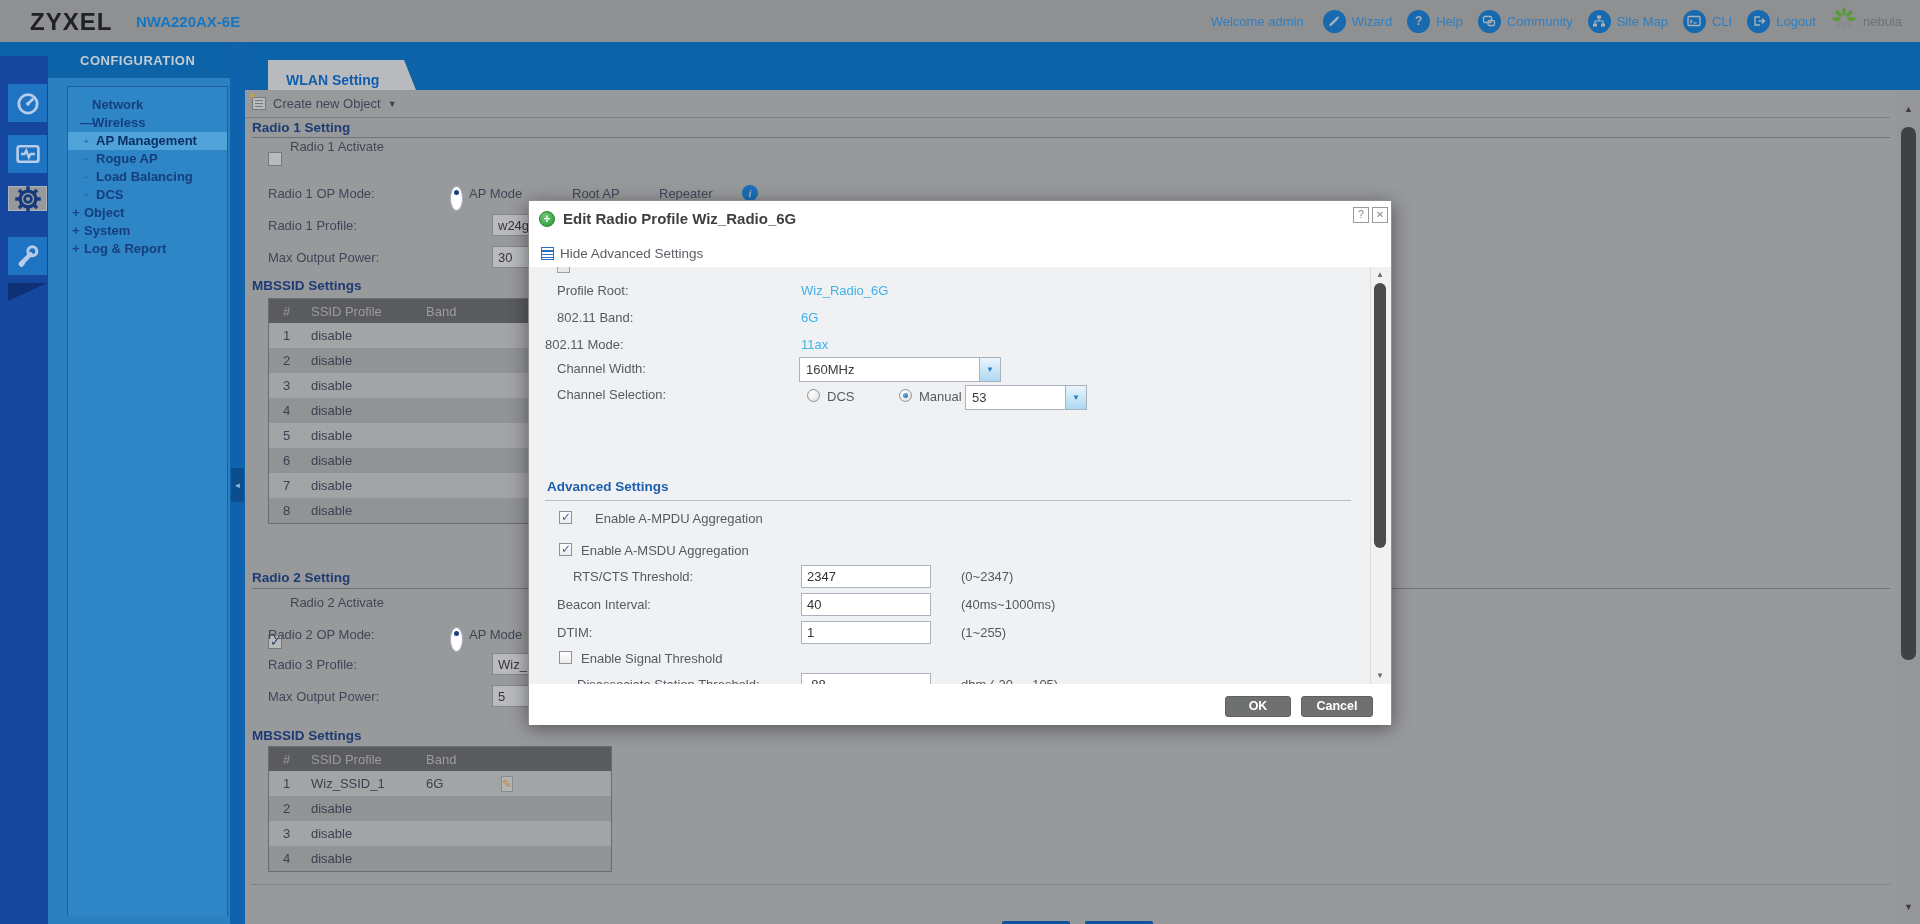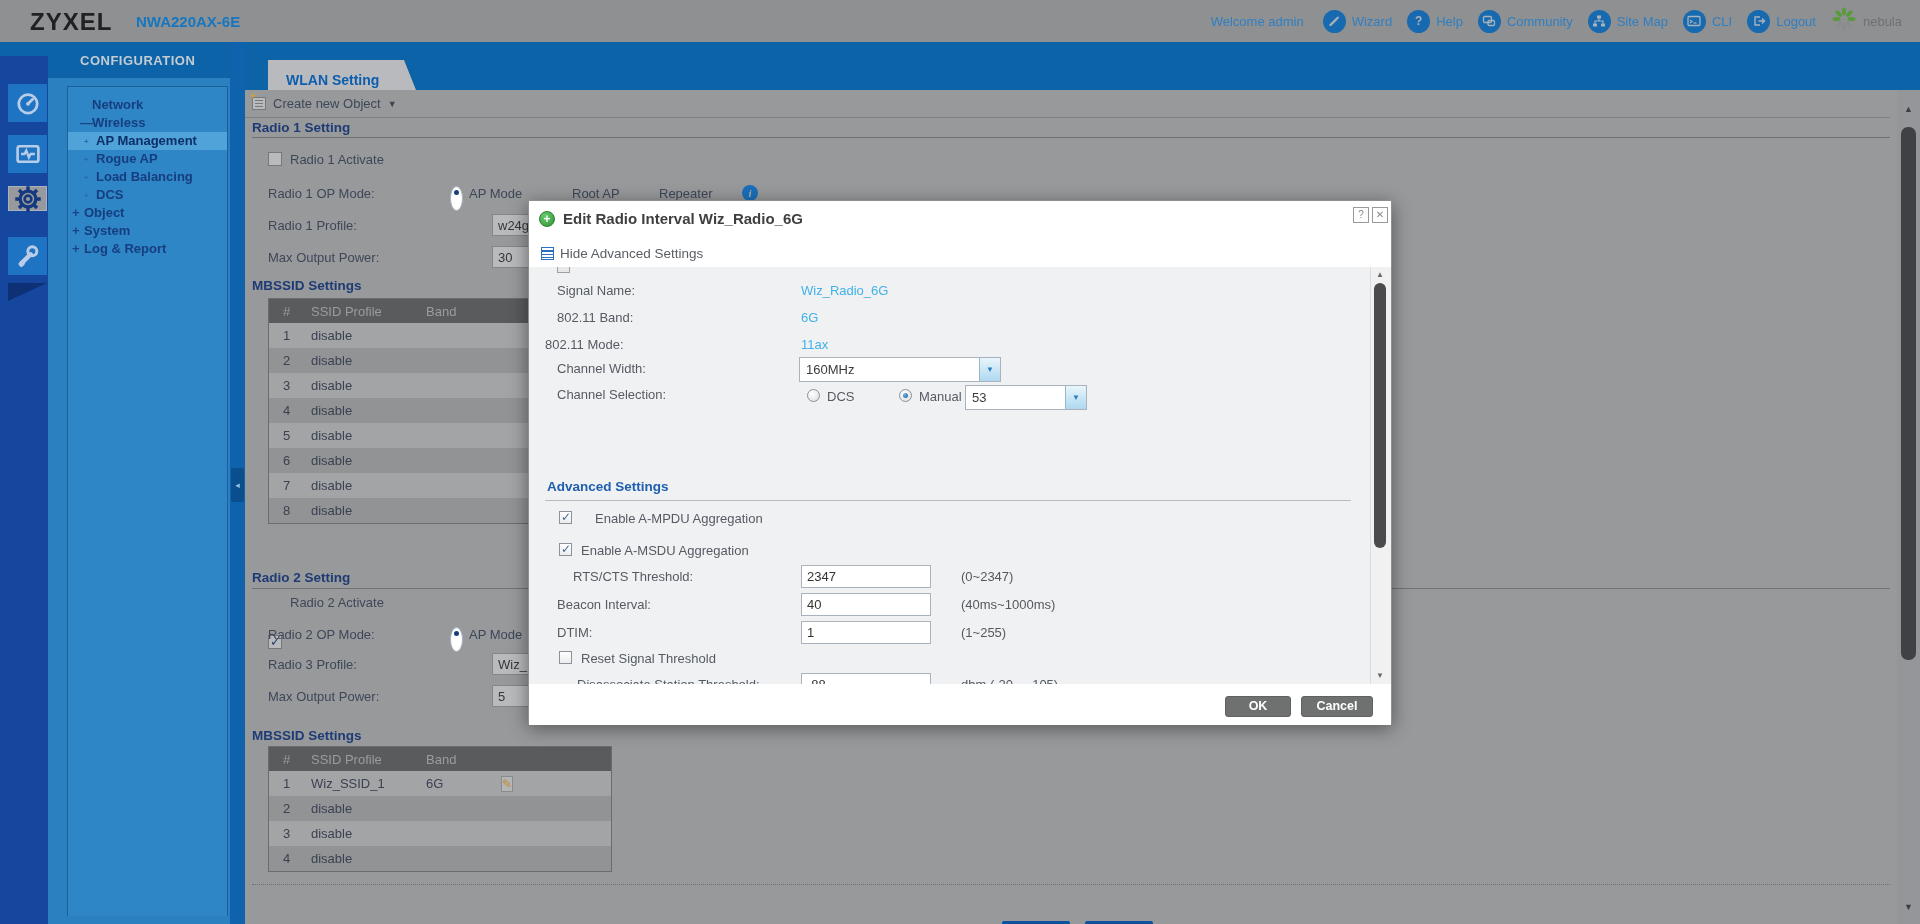--- a/index.html
+++ b/index.html
@@ -315,21 +315,21 @@
       <span class="cno-icon"></span>
       <span class="lbl">Create new Object</span>
       <span class="caret">▼</span>
     </div>
     <div class="hr abs" style="left:0; top:27px; width:1645px; background:#7e7f82;"></div>
 
     <div class="sect-title abs" style="left:7px; top:30px;">Radio 1 Setting</div>
     <div class="hr abs" style="left:7px; top:47px; width:1638px;"></div>
 
     <div class="cb-dim abs" style="left:23px; top:62px;"></div>
-    <div class="lbl abs" style="left:45px; top:62px;">Radio 1 Activate</div>
+    <div class="lbl abs" style="left:45px; top:49px;">Radio 1 Activate</div>
 
     <div class="lbl abs" style="left:23px; top:96px;">Radio 1 OP Mode:</div>
     <div class="rad-dim sel abs" style="left:205px; top:96px;"></div>
     <div class="lbl abs" style="left:224px; top:96px;">AP Mode</div>
     <div class="rad-dim abs" style="left:308px; top:96px;"></div>
     <div class="lbl abs" style="left:327px; top:96px;">Root AP</div>
     <div class="rad-dim abs" style="left:395px; top:96px;"></div>
     <div class="lbl abs" style="left:414px; top:96px;">Repeater</div>
     <div class="info-i abs" style="left:497px; top:95px;">i</div>
 
@@ -460,37 +460,37 @@
 
   <div id="main-sb" class="abs">
     <div class="arrow" style="top:14px;">▲</div>
     <div class="thumb"></div>
     <div class="arrow" style="top:812px;">▼</div>
   </div>
 
   <div id="modal" class="abs">
     <div class="m-header">
       <div class="g-icon">+</div>
-      <div class="m-title">Edit Radio Interval Wiz_Radio_6G</div>
+      <div class="m-title">Edit Radio Profile Wiz_Radio_6G</div>
       <div class="wbtn" style="left:824px;">?</div>
       <div class="wbtn" style="left:843px;">✕</div>
     </div>
 
     <div class="m-hideadv">
       <span class="ha-icon"></span>
       <span class="ha-txt">Hide Advanced Settings</span>
     </div>
 
     <div class="m-body">
 
       <div class="cutrow">
         <span class="box"></span>
       </div>
 
-      <div class="mlbl" style="left:28px; top:16px;">Signal Name:</div>
+      <div class="mlbl" style="left:28px; top:16px;">Profile Root:</div>
       <div class="mval" style="left:272px; top:16px;">Wiz_Radio_6G</div>
 
       <div class="mlbl" style="left:28px; top:43px;">802.11 Band:</div>
       <div class="mval" style="left:272px; top:43px;">6G</div>
 
       <div class="mlbl" style="left:16px; top:70px;">802.11 Mode:</div>
       <div class="mval" style="left:272px; top:70px;">11ax</div>
 
       <div class="mlbl" style="left:28px; top:94px;">Channel Width:</div>
       <div class="sel" style="left:270px; top:90px; width:202px;">
@@ -523,21 +523,21 @@
 
       <div class="mlbl" style="left:28px; top:330px;">Beacon Interval:</div>
       <input class="m-input" style="left: 272px; top: 326px;" value="40">
       <div class="mhint" style="left:432px; top:330px;">(40ms~1000ms)</div>
 
       <div class="mlbl" style="left:28px; top:358px;">DTIM:</div>
       <input class="m-input" style="left: 272px; top: 354px;" value="1">
       <div class="mhint" style="left:432px; top:358px;">(1~255)</div>
 
       <div class="cb" style="left:30px; top:384px;"></div>
-      <div class="mlbl" style="left:52px; top:384px;">Reset Signal Threshold</div>
+      <div class="mlbl" style="left:52px; top:384px;">Enable Signal Threshold</div>
 
       <div class="mlbl" style="left:48px; top:410px;">Disassociate Station Threshold:</div>
       <input class="m-input" style="left: 272px; top: 406px;" value="-88">
       <div class="mhint" style="left:432px; top:410px;">dbm (-20 ~ -105)</div>
 
       <div id="m-sb">
         <div class="arrow" style="top:3px;">▲</div>
         <div class="thumb"></div>
         <div class="arrow" style="top:404px;">▼</div>
       </div>

